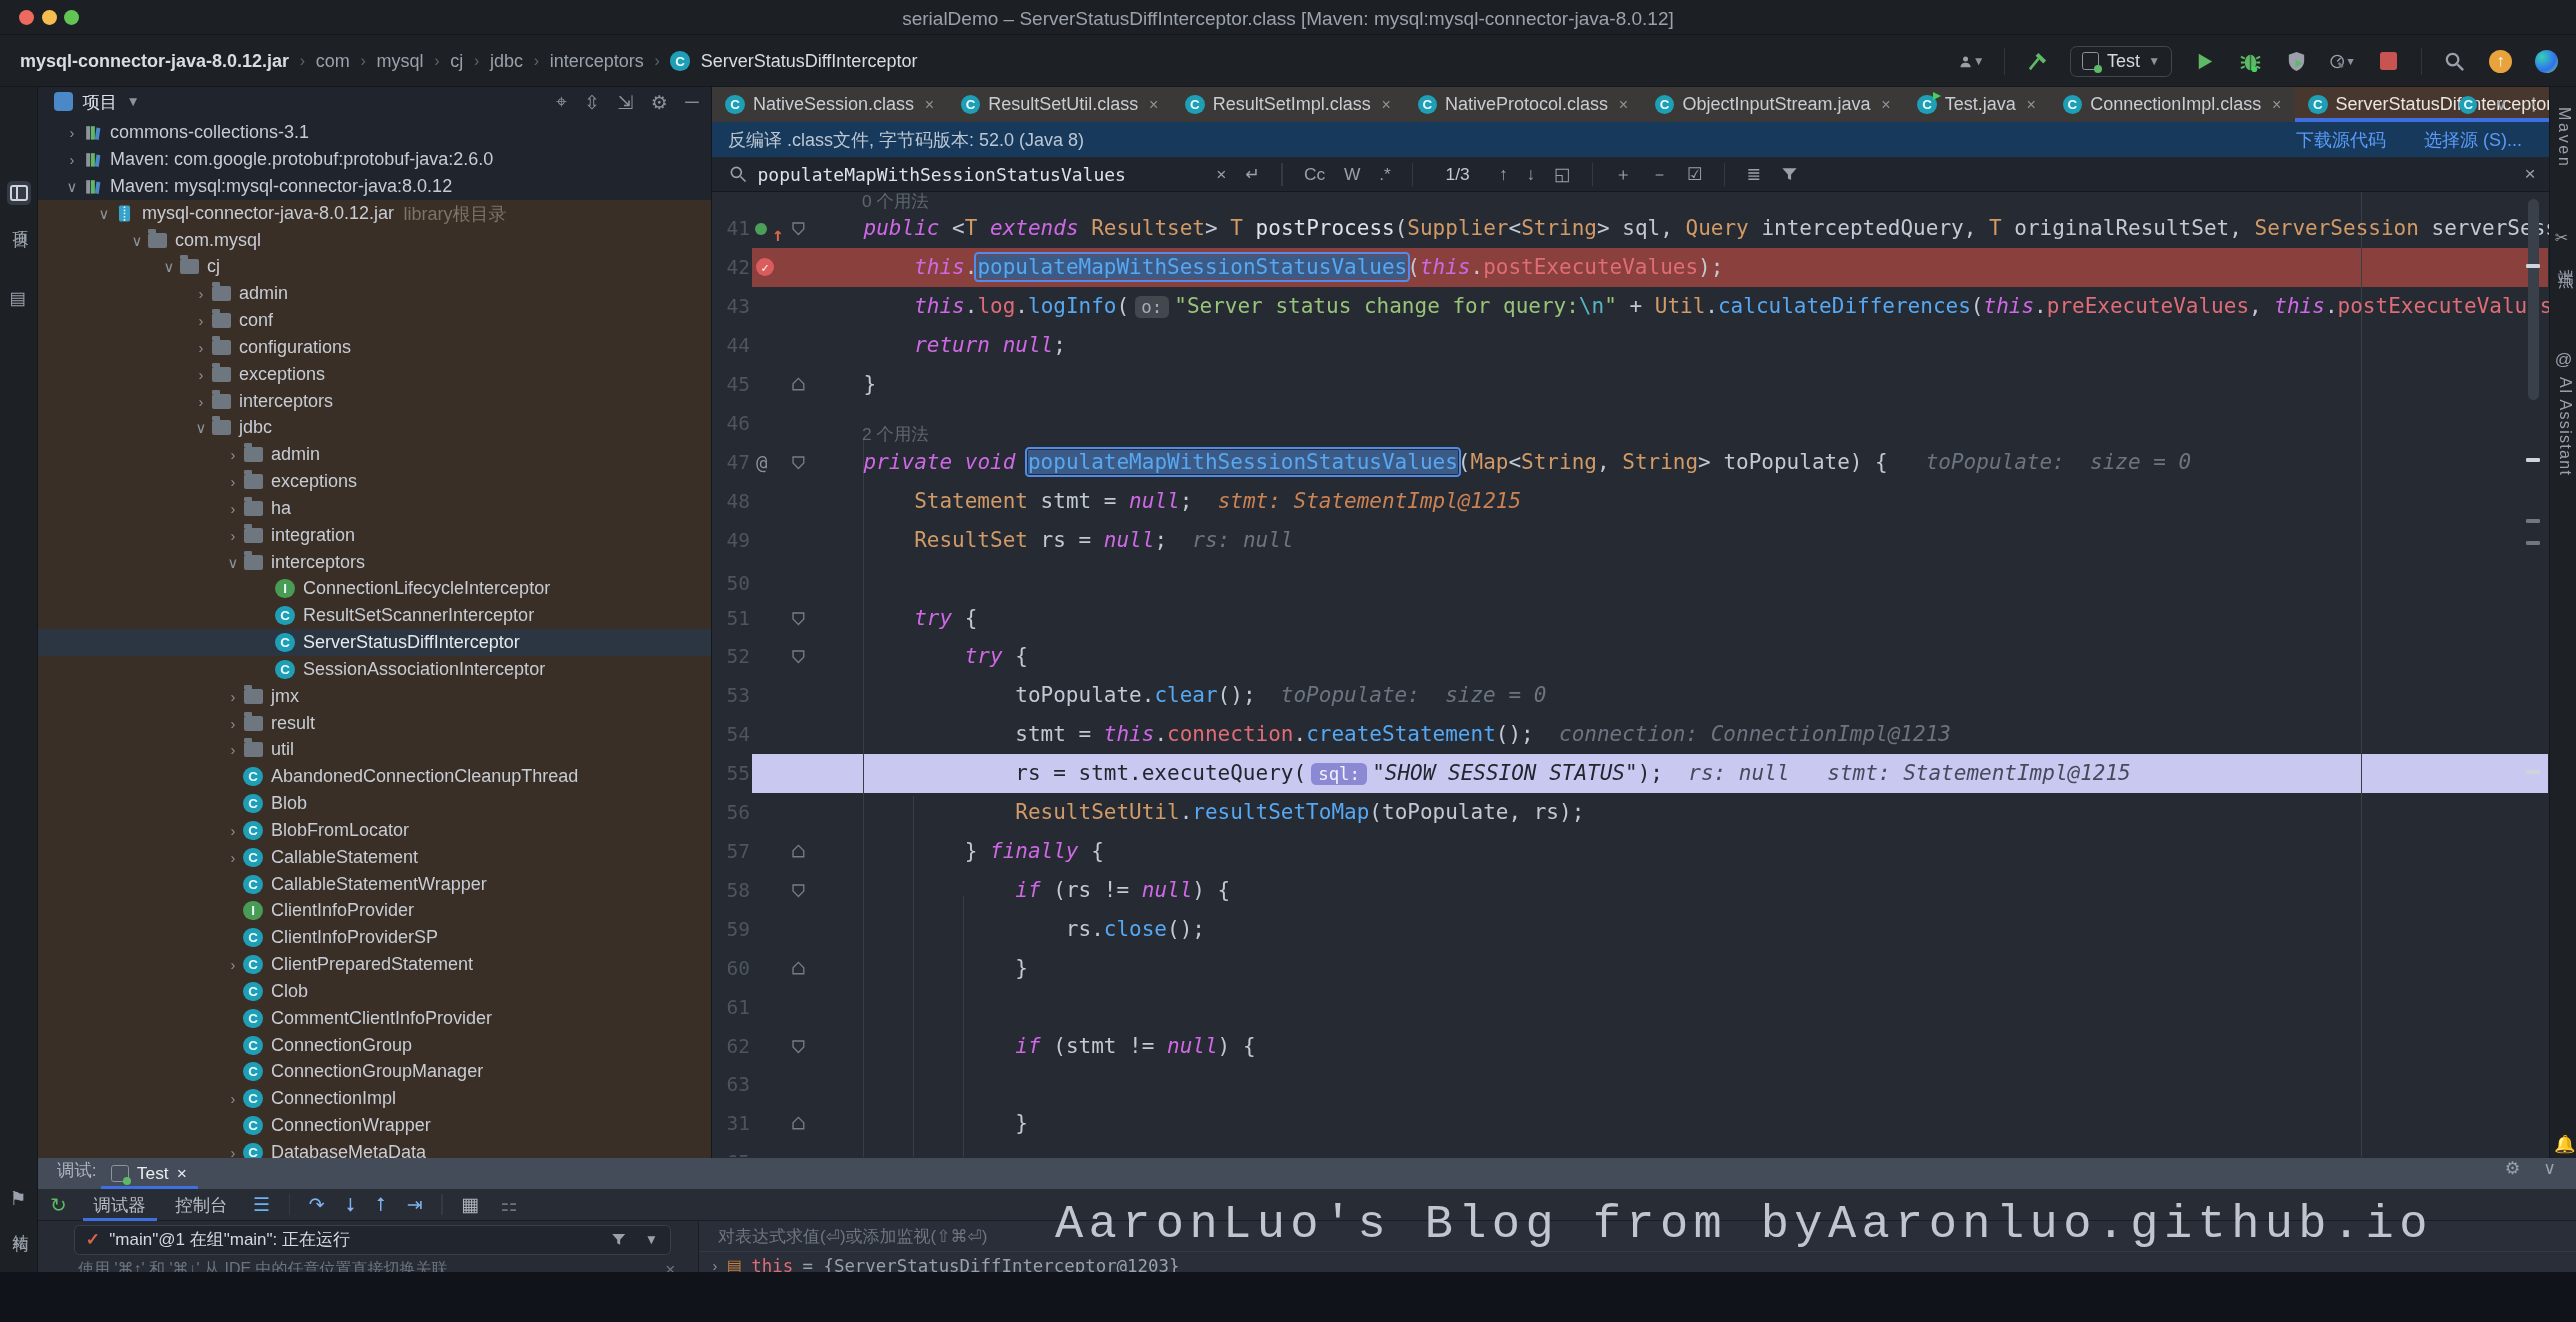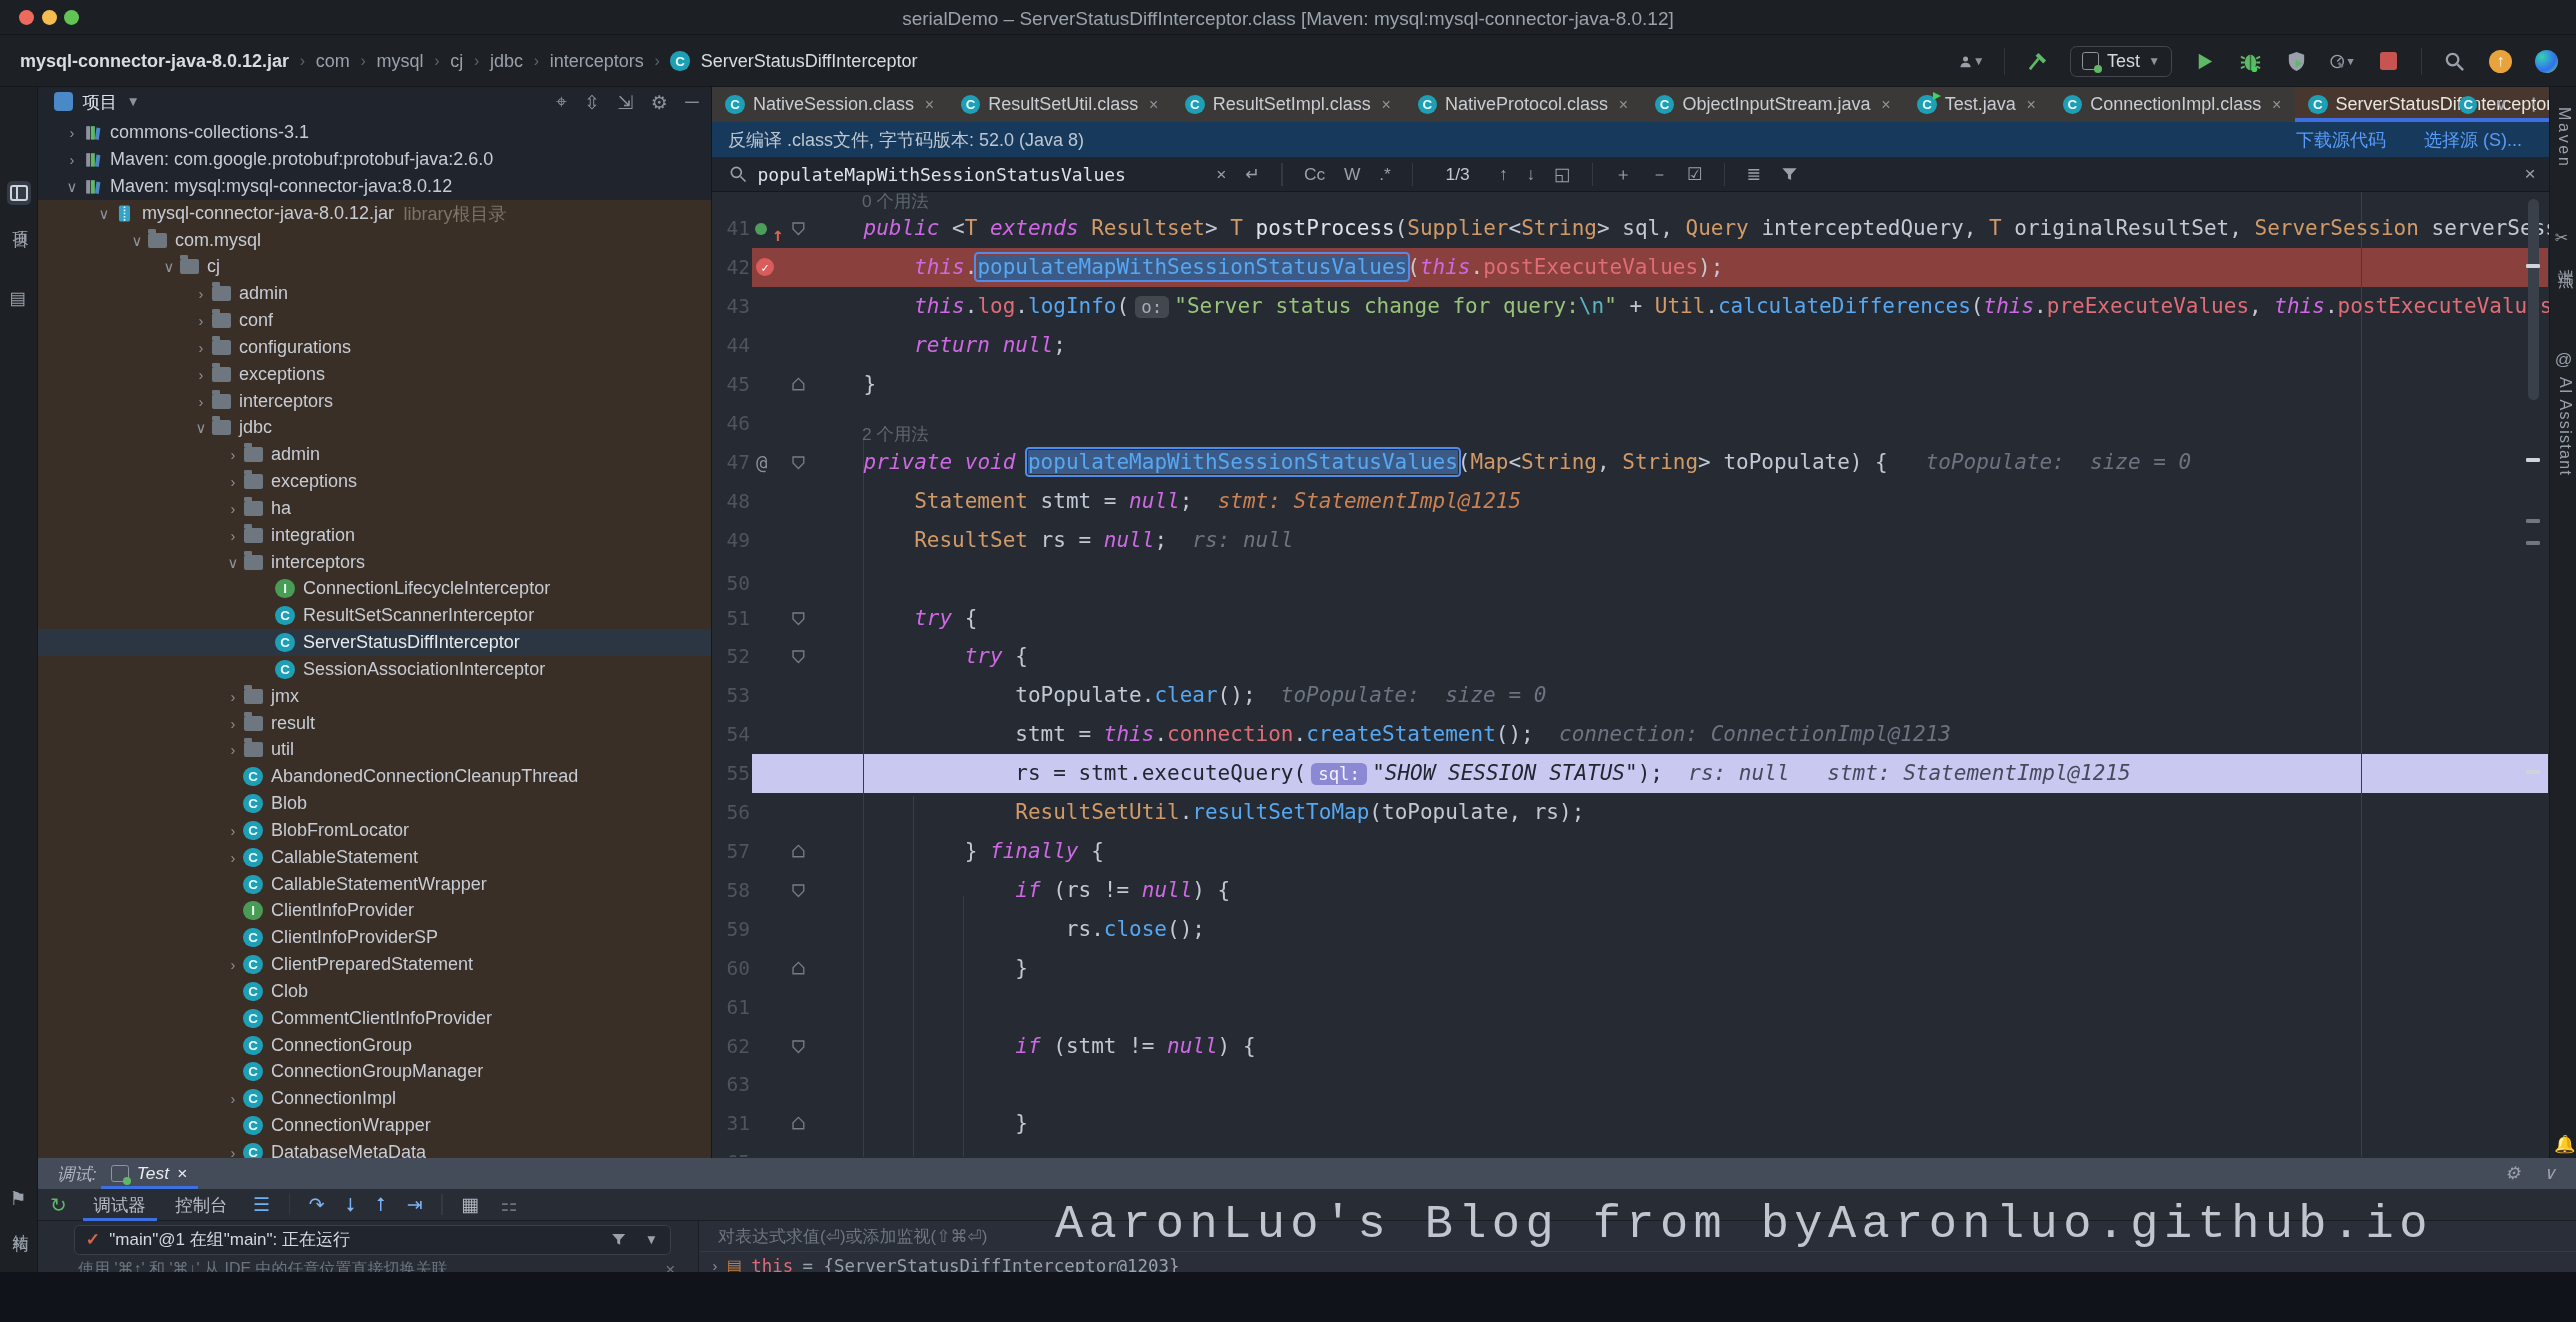--- a/index.html
+++ b/index.html
@@ -72,21 +72,21 @@
   .d{color:#22262f} .ds{color:#22262f;font-style:italic} .dg{color:#464a5c;font-style:italic}
   .chip{background:#43474e;color:#a8adb5;border-radius:5.4px;padding:0.7px 6.7px;margin:0 5.4px;font-size:17.4px}
   .chip55{background:#8c89d4;color:#f2f2fb;border-radius:5.4px;padding:0.7px 6.7px;margin:0 5.4px;font-size:17.4px}
   .mt{background:#3c5a86;outline:2px solid #4f8cf0;outline-offset:1.3px;border-radius:1.3px}
   .gut-ic { position:absolute; }
   .bp { width:18px; height:18px; border-radius:50%; background:#db5c5c; color:#fff; font-size:12.7px; display:flex; align-items:center; justify-content:center; }
   .stripe-mark { position:absolute; width:14.8px; height:4px; border-radius:1.3px; }
 
   
   #debug { left:38px; top:1158px; width:2538px; height:120px; background:#262b34; }
-  #dbg-header { left:0; top:0; width:2538px; height:31px; background:#454c59; display:flex; align-items:center; font-size:17.4px; color:#ced3da;font-style:italic; }
+  #dbg-header { left:0; top:0; width:2538px; height:31px; background:#454c59; display:flex; font-size:17.4px; color:#ced3da; }
   #dbg-tab { display:flex; align-items:center; gap:8px; height:31px; padding:0 14.8px; position:relative; color:#e8ebf0; }
   #dbg-tab:after { content:""; position:absolute; left:4px; bottom:0; width:calc(100% - 8px); height:3.4px; background:#3d6fe0; }
   #dbg-toolbar { left:0; top:31px; width:2538px; height:32px; background:#282c35; border-bottom:0.7px solid #1a1d23; display:flex; align-items:center; font-size:17.4px; color:#b9bfc8; }
   .dtab { padding:0 14.8px; height:32px; display:flex; align-items:center; position:relative; }
   .dtab.on:after { content:""; position:absolute; left:4px; bottom:0; width:calc(100% - 8px); height:2.7px; background:#3d6fe0; }
   .dico { padding:0 10.7px; font-size:19px; color:#7fb2f2; }
   .dsep { width:1.3px; height:21.5px; background:#343a42; margin:0 8px; }
   #frames { left:0; top:63px; width:660px; height:57px; overflow:hidden; }
   #thread-box { left:36px; top:4px; width:597px; height:29.5px; background:#21262e; border:1.3px solid #3a404b; border-radius:5.4px; display:flex; align-items:center; gap:9.4px; padding:0 10.7px; font-size:17px; color:#d5d9df; }
   #tip-row { left:40px; top:38px; width:604px; height:27px; color:#6d7480; font-size:16px; display:flex; align-items:flex-start; }

